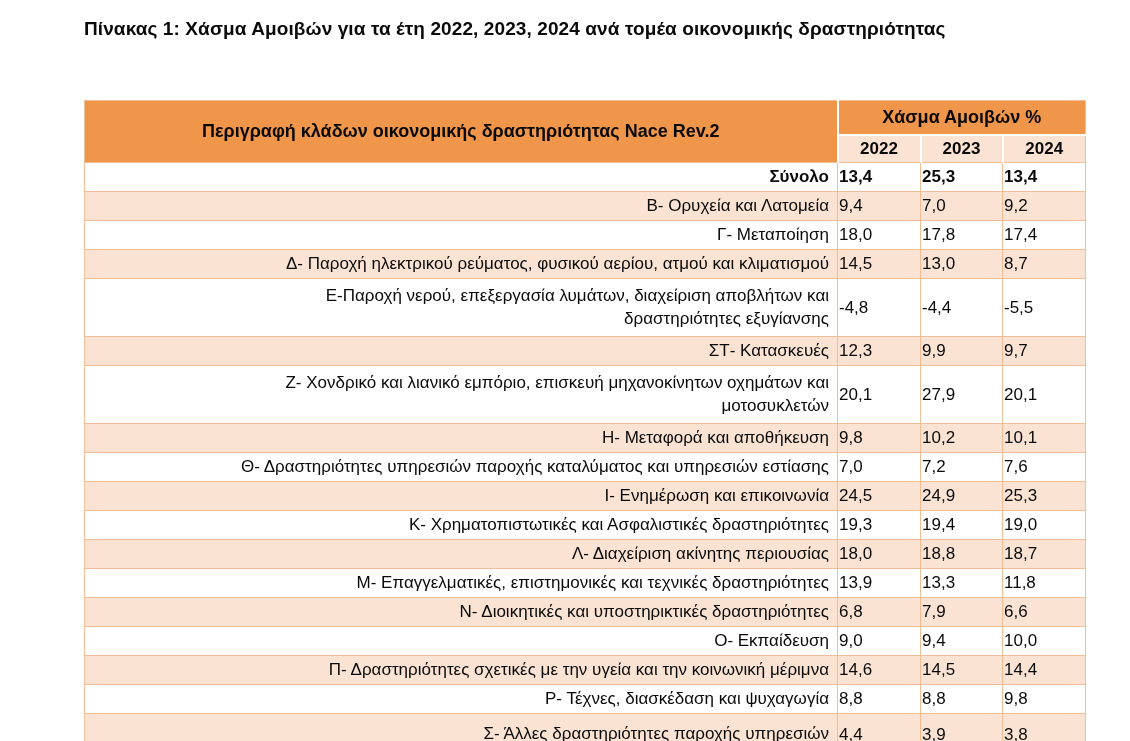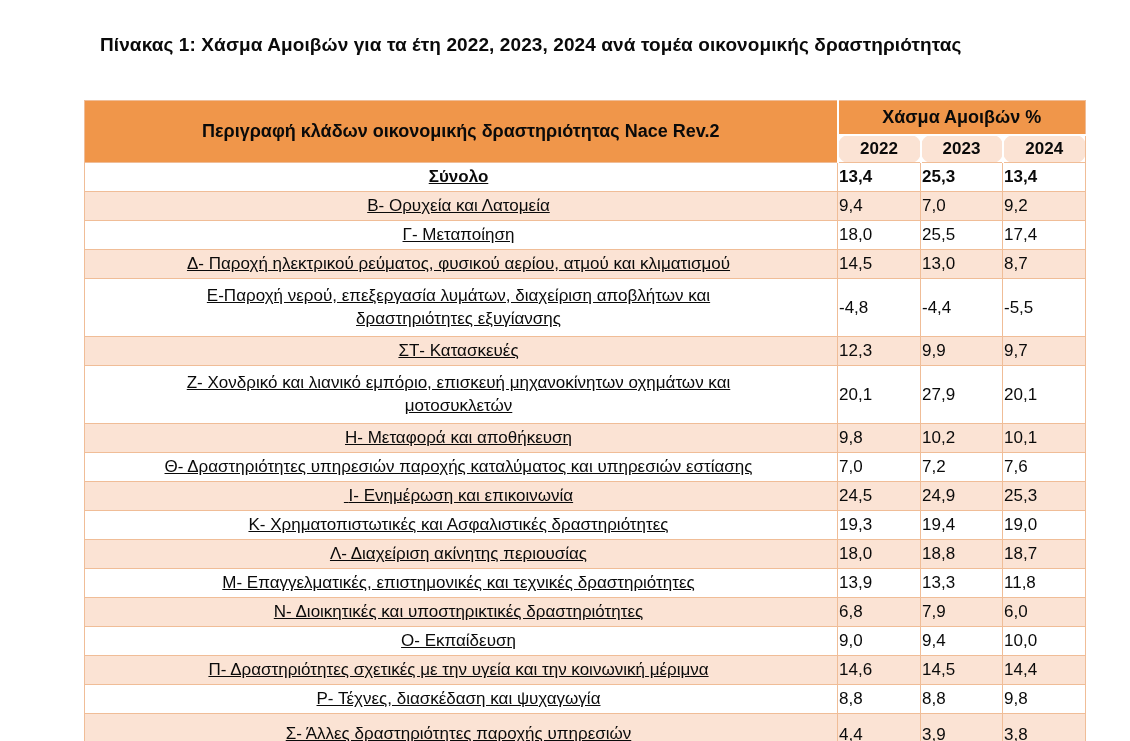--- a/index.html
+++ b/index.html
@@ -15,21 +15,21 @@
   .canvas {
     position: relative;
     width: 1130px;
     height: 741px;
     background: #ffffff;
   }
   .title {
     position: absolute;
     left: 84px;
     top: 18px;
-    margin: 16px;
+    margin: 0;
     font-size: 19px;
     font-weight: bold;
     color: var(--ink, #0a0a0a);
     white-space: nowrap;
     letter-spacing: 0.1px;
   }
   table.paytable {
     position: absolute;
     left: 84px;
     top: 100px;
@@ -67,41 +67,39 @@
     border-bottom: 2px solid #ffffff;
   }
   th.year-h {
     background: var(--peach, #fbe3d4);
     font-size: 17px;
     font-weight: bold;
     text-align: center;
     height: 28px;
     border-left: 2px solid #ffffff;
     border-bottom: 1px solid var(--border, #f0bd97);
-    border-radius: 11px;
   }
   th.year-h:first-child { border-left: none; }
 
   
   tbody td {
     font-size: 17px;
     height: 29px;
     border: 1px solid var(--border, #f0bd97);
   }
   tbody tr:nth-child(odd)  { background: #ffffff; }
   tbody tr:nth-child(even) { background: var(--peach, #fbe3d4); }
   tbody tr.tall td { height: 58px; }
   tbody tr:last-child td { height: 42px; }
   tbody tr.total td { font-weight: bold; }
   td.desc {
-    text-align: center;
+    text-align: right;
     padding: 2px 8px 2px 3px;
     white-space: pre-wrap;
     line-height: 1.35;
-    text-decoration: underline;
   }
   td.num {
     text-align: left;
     padding-right: 12px;
   }
   table.paytable { border: 1px solid var(--border, #f0bd97); }
 </style>
 </head>
 <body>
 
@@ -135,21 +133,21 @@
         </tr>
         <tr>
           <td class="desc">Β- Ορυχεία και Λατομεία</td>
           <td class="num">9,4</td>
           <td class="num">7,0</td>
           <td class="num">9,2</td>
         </tr>
         <tr>
           <td class="desc">Γ- Μεταποίηση</td>
           <td class="num">18,0</td>
-          <td class="num">25,5</td>
+          <td class="num">17,8</td>
           <td class="num">17,4</td>
         </tr>
         <tr>
           <td class="desc">Δ- Παροχή ηλεκτρικού ρεύματος, φυσικού αερίου, ατμού και κλιματισμού</td>
           <td class="num">14,5</td>
           <td class="num">13,0</td>
           <td class="num">8,7</td>
         </tr>
         <tr class="tall">
           <td class="desc">Ε-Παροχή νερού, επεξεργασία λυμάτων, διαχείριση αποβλήτων και
@@ -204,21 +202,21 @@
         <tr>
           <td class="desc">Μ- Επαγγελματικές, επιστημονικές και τεχνικές δραστηριότητες</td>
           <td class="num">13,9</td>
           <td class="num">13,3</td>
           <td class="num">11,8</td>
         </tr>
         <tr>
           <td class="desc">Ν- Διοικητικές και υποστηρικτικές δραστηριότητες</td>
           <td class="num">6,8</td>
           <td class="num">7,9</td>
-          <td class="num">6,0</td>
+          <td class="num">6,6</td>
         </tr>
         <tr>
           <td class="desc">Ο- Εκπαίδευση</td>
           <td class="num">9,0</td>
           <td class="num">9,4</td>
           <td class="num">10,0</td>
         </tr>
         <tr>
           <td class="desc">Π- Δραστηριότητες σχετικές με την υγεία και την κοινωνική μέριμνα</td>
           <td class="num">14,6</td>

